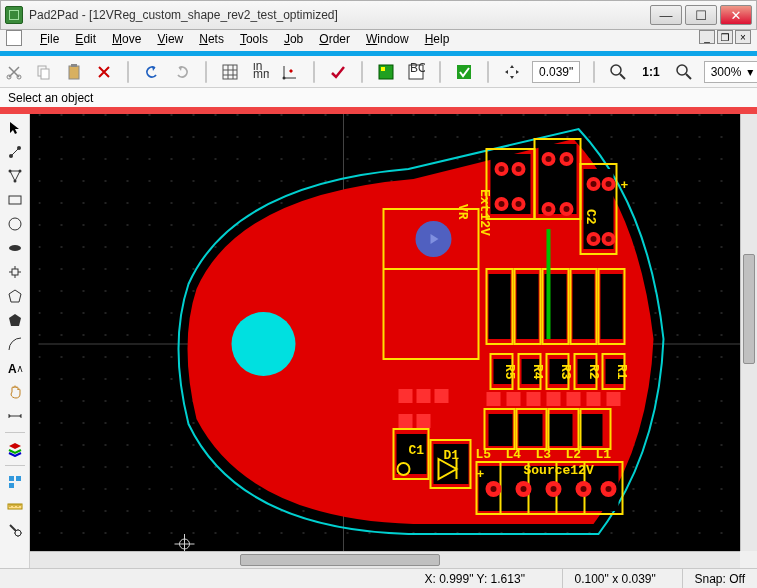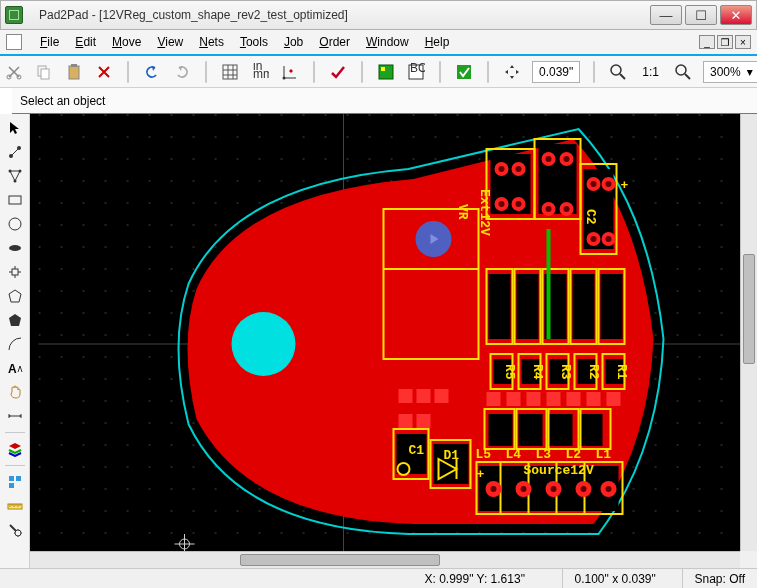--- a/index.html
+++ b/index.html
@@ -1,44 +1,44 @@
 <!DOCTYPE html>
 <html><head>
 <meta charset="utf-8">
 <style>
 * { margin: 0; padding: 0; box-sizing: border-box; font-family: "Segoe UI", Tahoma, sans-serif; font-size: 12px; }
 body { background: #fff; width: 757px; height: 588px; overflow: hidden; }
 
 
-.titlebar { height: 30px; background: linear-gradient(#f8f8f8,#e8e8e8); border: 1px solid #b0b0b0; display: flex; align-items: center; padding: 0 4px; gap: 10px; }
+.titlebar { height: 30px; background: linear-gradient(#f8f8f8,#e8e8e8); border: 1px solid #b0b0b0; display: flex; align-items: center; padding: 0 4px; }
 .titlebar .app-icon { width: 18px; height: 18px; background: #3a8a3a; border: 1px solid #206020; margin-right: 6px; border-radius: 2px; position: relative; }
 .titlebar .app-icon::after { content: ""; position: absolute; inset: 3px; border: 1px solid #a0e0a0; }
 .titlebar .title { flex: 1; color: #333; }
 .winbtns { display: flex; gap: 0; }
 .winbtn { width: 32px; height: 20px; border: 1px solid #8c8c8c; background: linear-gradient(#f0f0f0,#d8d8d8); border-radius: 2px; margin-left: 3px; display: flex; align-items: center; justify-content: center; font-size: 13px; color: #333; }
 .winbtn.close { background: linear-gradient(#e98,#d13); color: #fff; }
 
 
-.menubar { height: 26px; background: #f4f4f4; border-bottom: 2px solid #0ea5e9; display: flex; align-items: center; padding: 0 6px; }
+.menubar { height: 26px; background: #f4f4f4; border-bottom: 5px solid #0ea5e9; display: flex; padding: 0 6px; }
 .menubar .file-icon { width: 16px; height: 16px; border: 1px solid #888; background: #fff; margin-right: 10px; }
 .menubar .menu-item { padding: 2px 8px; cursor: default; }
 .menubar .menu-item span.u { text-decoration: underline; }
 .menubar .spacer { flex: 1; }
 .mdi-btns { display: flex; gap: 2px; }
 .mdi-btn { width: 16px; height: 14px; border: 1px solid #888; background: #e8e8e8; display: flex; align-items: center; justify-content: center; font-size: 10px; }
 
 
 .toolbar { height: 32px; background: #f7f7f7; border-bottom: 1px solid #d0d0d0; display: flex; align-items: center; padding: 0 4px; gap: 10px; }
 .tb { width: 26px; height: 26px; display: flex; align-items: center; justify-content: center; border: 1px solid transparent; border-radius: 2px; }
 .tb.sep { width: 1px; height: 22px; background: #c8c8c8; margin: 0 3px; }
 .tb-box { border: 1px solid #b0b0b0; background: #fff; height: 22px; padding: 0 6px; display: flex; align-items: center; }
 .tb svg { width: 18px; height: 18px; }
 
 
-.selbar { height: 26px; background: #fafafa; border-bottom: 1px solid #ef4444; display: flex; align-items: center; padding: 0 8px; margin-left: 12px; }
+.selbar { height: 26px; background: #fafafa; border-bottom: 7px solid #ef4444; display: flex; align-items: center; padding: 0 8px; }
 
 
 .workarea { display: flex; height: 454px; }
 .tool-palette { width: 30px; background: #f4f4f4; border-right: 1px solid #d0d0d0; display: flex; flex-direction: column; align-items: center; padding-top: 4px; gap: 4px; }
 .palette-btn { width: 22px; height: 20px; display: flex; align-items: center; justify-content: center; }
 .palette-btn svg { width: 16px; height: 16px; }
 .palette-sep { width: 20px; height: 1px; background: #c8c8c8; margin: 2px 0; }
 
 .canvas-wrap { flex: 1; position: relative; background: #000; overflow: hidden; }
 .canvas-wrap svg.board { position: absolute; inset: 0; width: 100%; height: 100%; }
@@ -182,21 +182,21 @@
   <div class="tb-box">
       <span>0.039"</span>
     </div>
   <div class="tb sep"></div>
   <div class="tb">
       <svg viewBox="0 0 18 18">
         <circle cx="7" cy="7" r="5" fill="none" stroke="#333" stroke-width="1.5"></circle>
         <path d="M11 11 L16 16" stroke="#333" stroke-width="2"></path>
       </svg>
     </div>
-  <div style="padding:0 4px;font-weight:normal">1:1</div>
+  <div style="padding:0 4px;font-weight:bold">1:1</div>
   <div class="tb">
       <svg viewBox="0 0 18 18">
         <circle cx="7" cy="7" r="5" fill="none" stroke="#333" stroke-width="1.5"></circle>
         <path d="M11 11 L16 16" stroke="#333" stroke-width="2"></path>
       </svg>
     </div>
   <div class="tb-box" style="min-width:56px">
       <span>300%</span>
       <span style="margin-left:6px">▾</span>
     </div>

